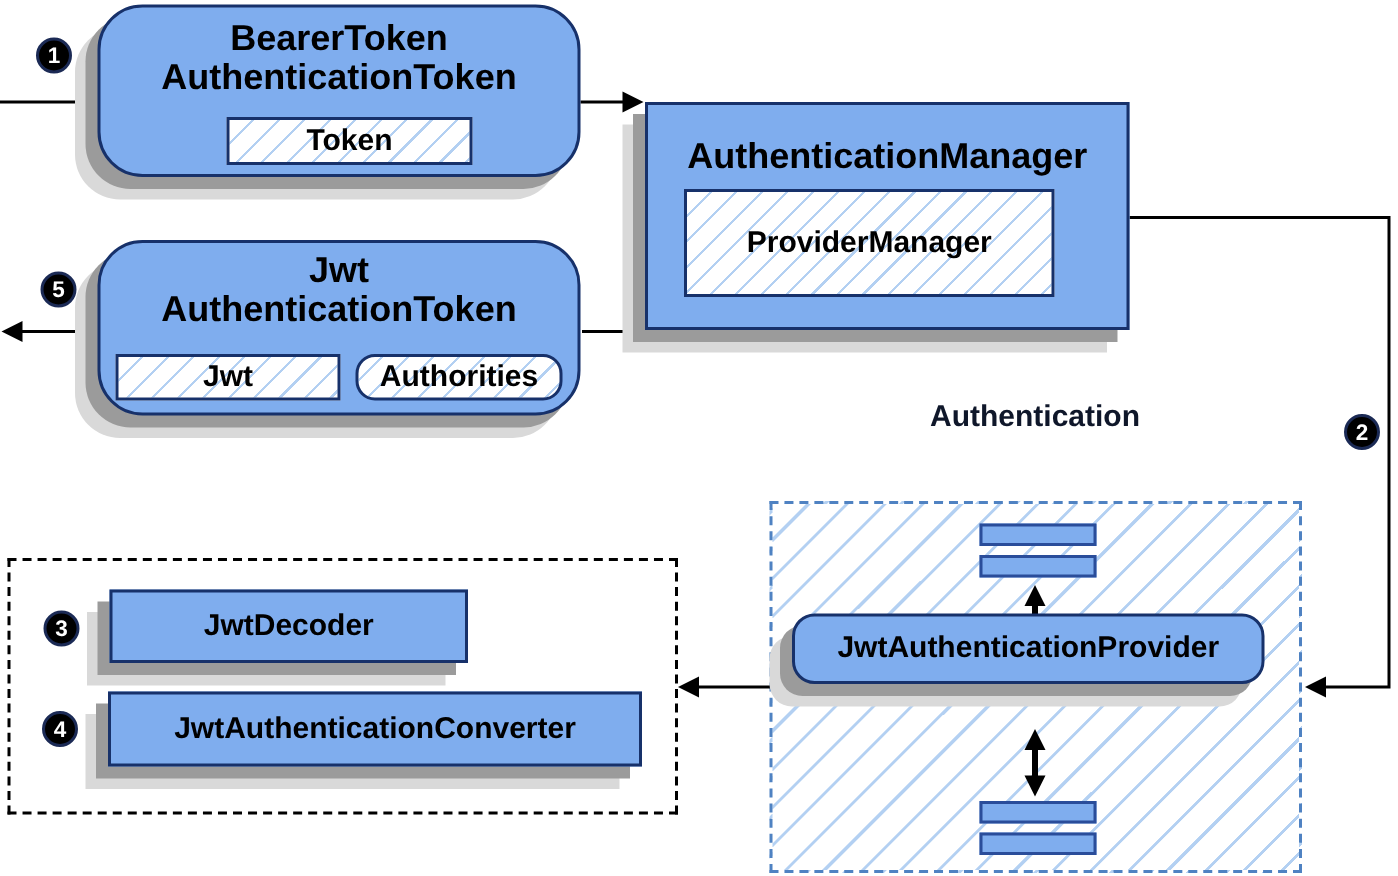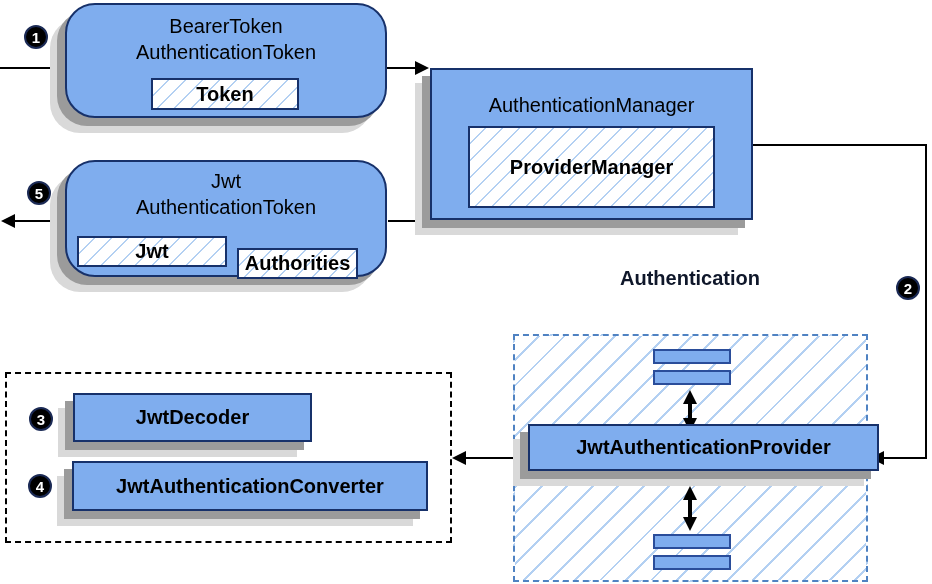--- a/index.html
+++ b/index.html
@@ -33,22 +33,22 @@
     border: 2px solid #17316a;
     z-index: 3;
     box-shadow: -8px 8px 0 0 #9b9b9b, -15px 15px 0 0 #d9d9d9;
     color: #000;
   }
   .rnode { border-radius: 30px; }
 
   .node-title {
     width: 100%;
     text-align: center;
-    font-weight: normal;
-    font-size: 20px;
+    font-weight: bold;
+    font-size: 24px;
     line-height: 26px;
     color: #000;
   }
 
   .chip {
     position: absolute;
     background:
       repeating-linear-gradient(135deg, rgba(255,255,255,0) 0 10.5px, #b3d0f2 10.5px 12px),
       #ffffff;
     border: 2px solid #17316a;
@@ -171,53 +171,53 @@
   </div>
   <div class="badge" style="left:27px; top:181px;">
     <span>5</span>
   </div>
 
   <div class="rnode" style="left:65px; top:3px; width:322px; height:115px;">
     <div class="node-title" style="margin-top:8px;">
       <div>BearerToken</div>
       <div>AuthenticationToken</div>
     </div>
-    <div class="chip" style="left:84px; top:73px; width:148px; height:32px;">
+    <div class="chip" style="left:84px; top:73px; width:164px; height:32px;">
       <span>Token</span>
     </div>
   </div>
 
   <div class="snode" style="left:430px; top:68px; width:323px; height:152px;">
     <div class="node-title" style="margin-top:22px;">AuthenticationManager</div>
-    <div class="chip" style="left:36px; top:56px; width:247px; height:82px;">
+    <div class="chip" style="left:24px; top:56px; width:247px; height:72px;">
       <span>ProviderManager</span>
     </div>
   </div>
 
   <div class="rnode" style="left:65px; top:160px; width:322px; height:117px;">
     <div class="node-title" style="margin-top:6px;">
       <div>Jwt</div>
       <div>AuthenticationToken</div>
     </div>
     <div class="chip" style="left:10px; top:74px; width:150px; height:31px;">
       <span>Jwt</span>
     </div>
-    <div class="chip" style="left:170px; top:86px; width:121px; height:31px;">
+    <div class="chip" style="left:170px; top:74px; width:138px; height:31px;border-radius:13px;">
       <span>Authorities</span>
     </div>
   </div>
 
   <div class="group-label">
     <div>Authentication</div>
   </div>
 
   <div class="bar" style="left:653px; top:349px;"></div>
   <div class="bar" style="left:653px; top:370px;"></div>
 
-  <div class="snode" style="left:528px; top:424px; width:351px; height:47px;">
+  <div class="snode" style="left:528px; top:409px; width:315px; height:47px;border-radius:15px;">
     <div class="flat-label">JwtAuthenticationProvider</div>
   </div>
 
   <div class="bar" style="left:653px; top:534px;"></div>
   <div class="bar" style="left:653px; top:555px;"></div>
 
   <div class="snode" style="left:73px; top:393px; width:239px; height:49px;">
     <div class="flat-label">JwtDecoder</div>
   </div>
 

